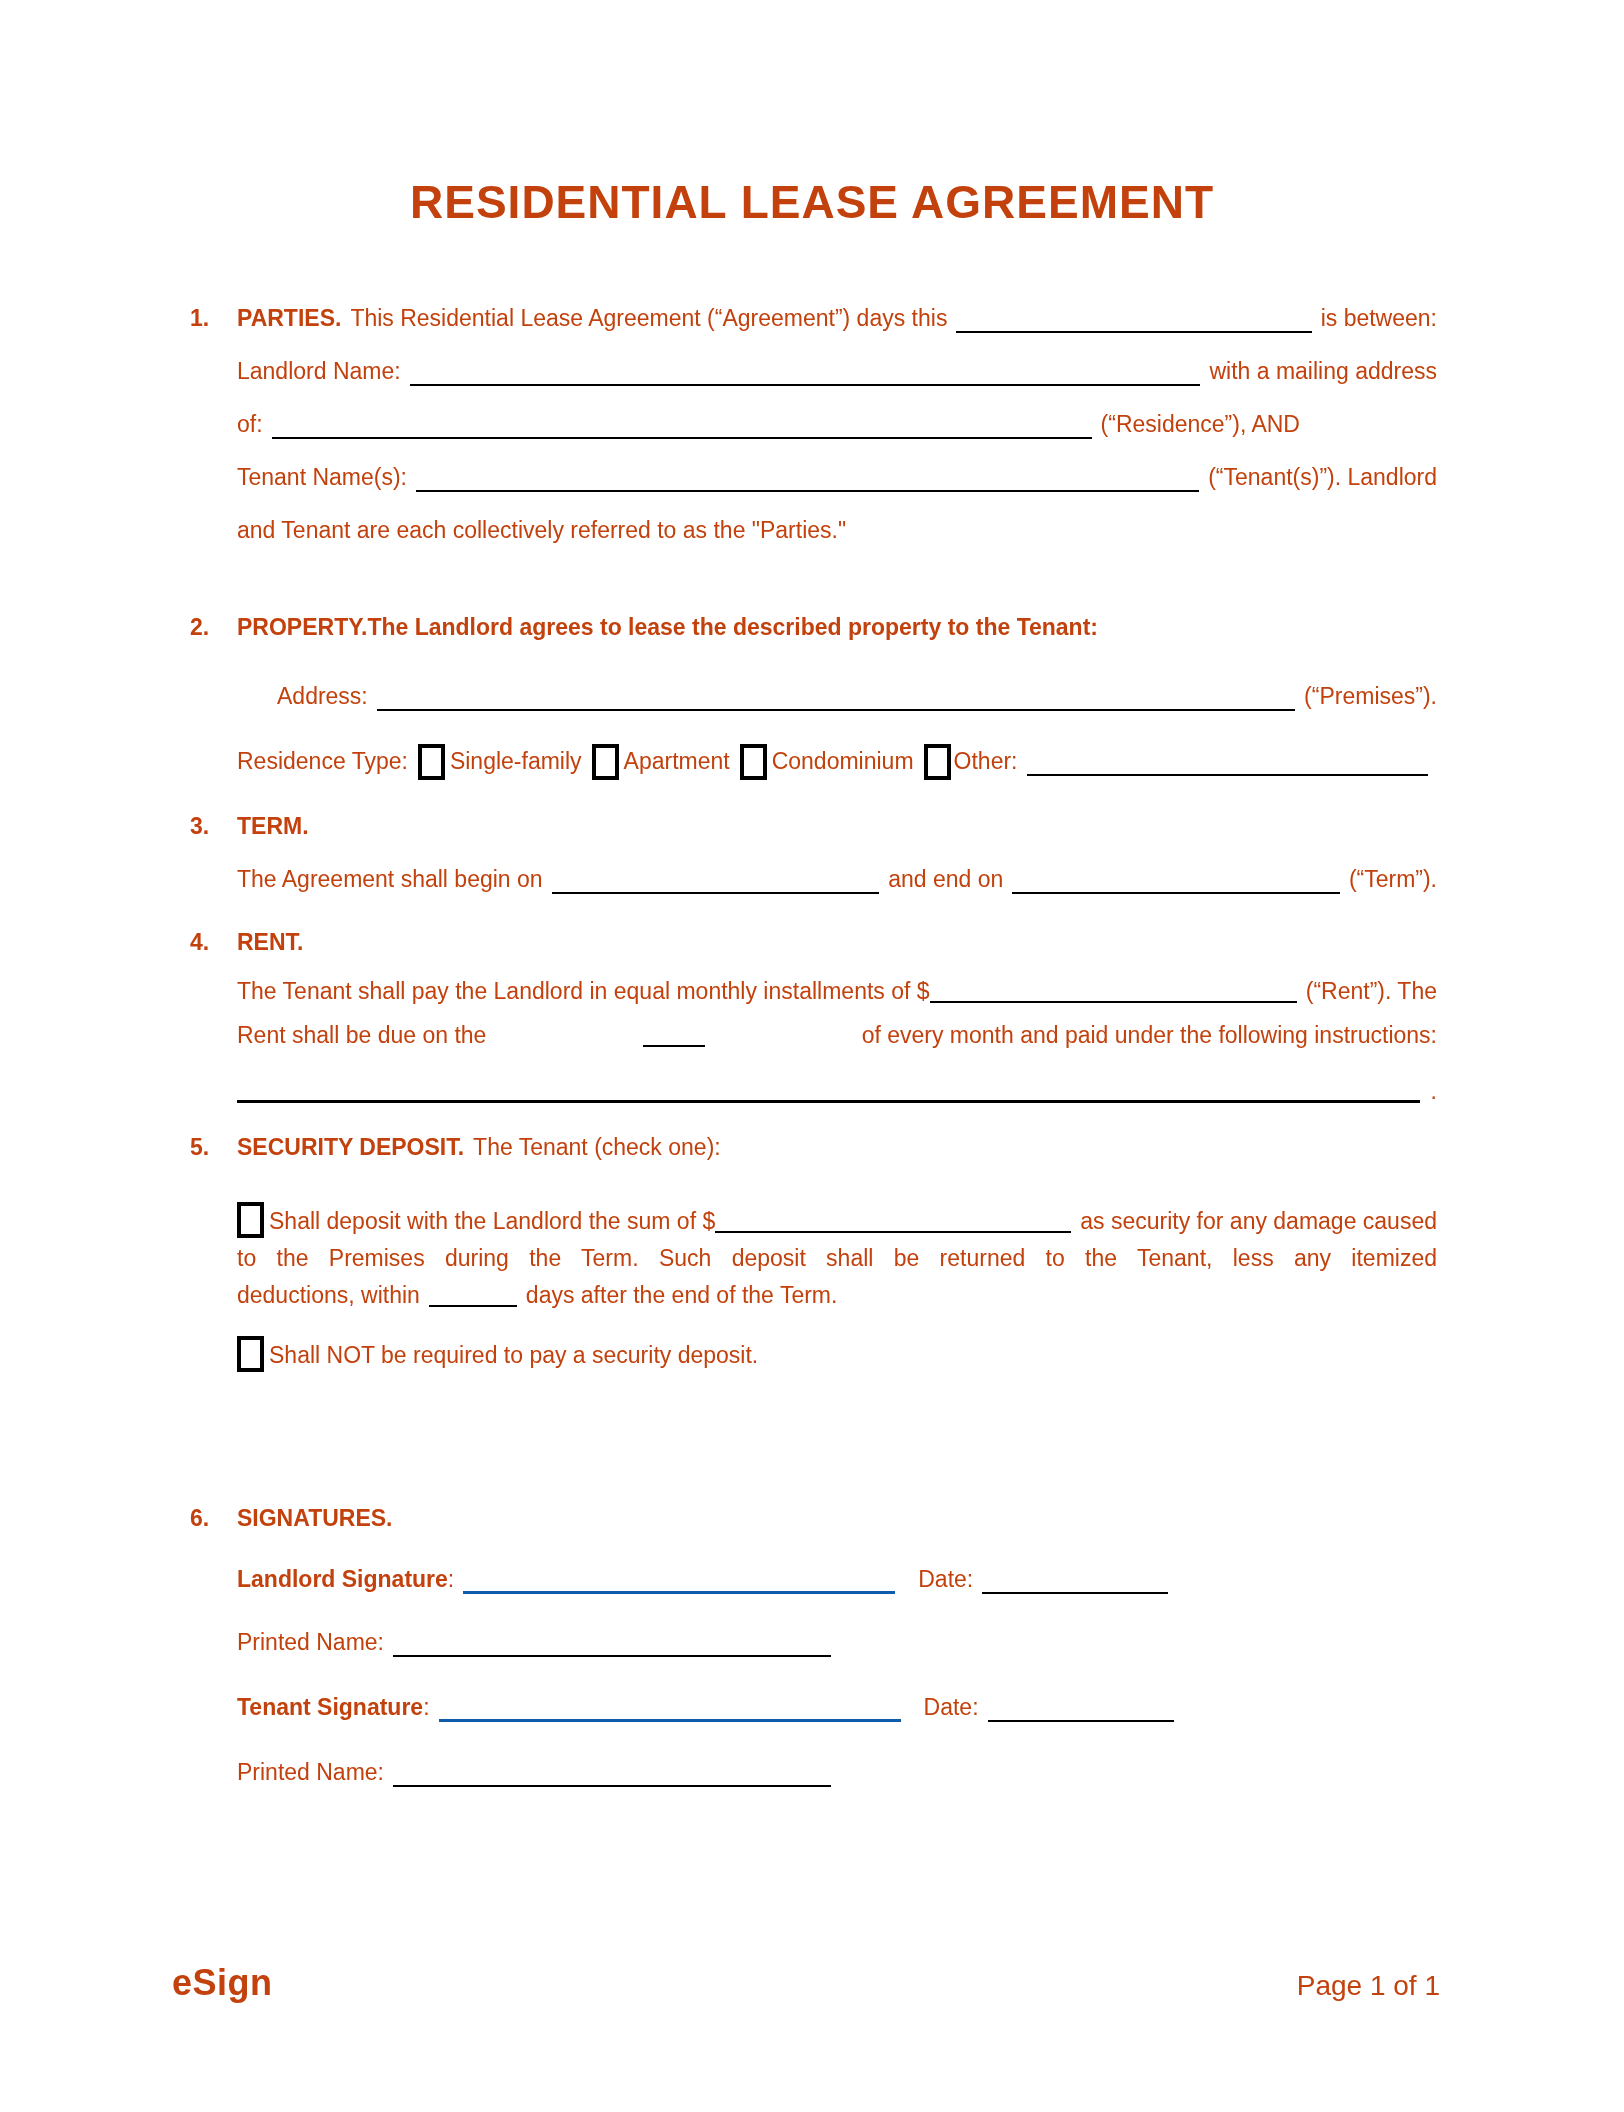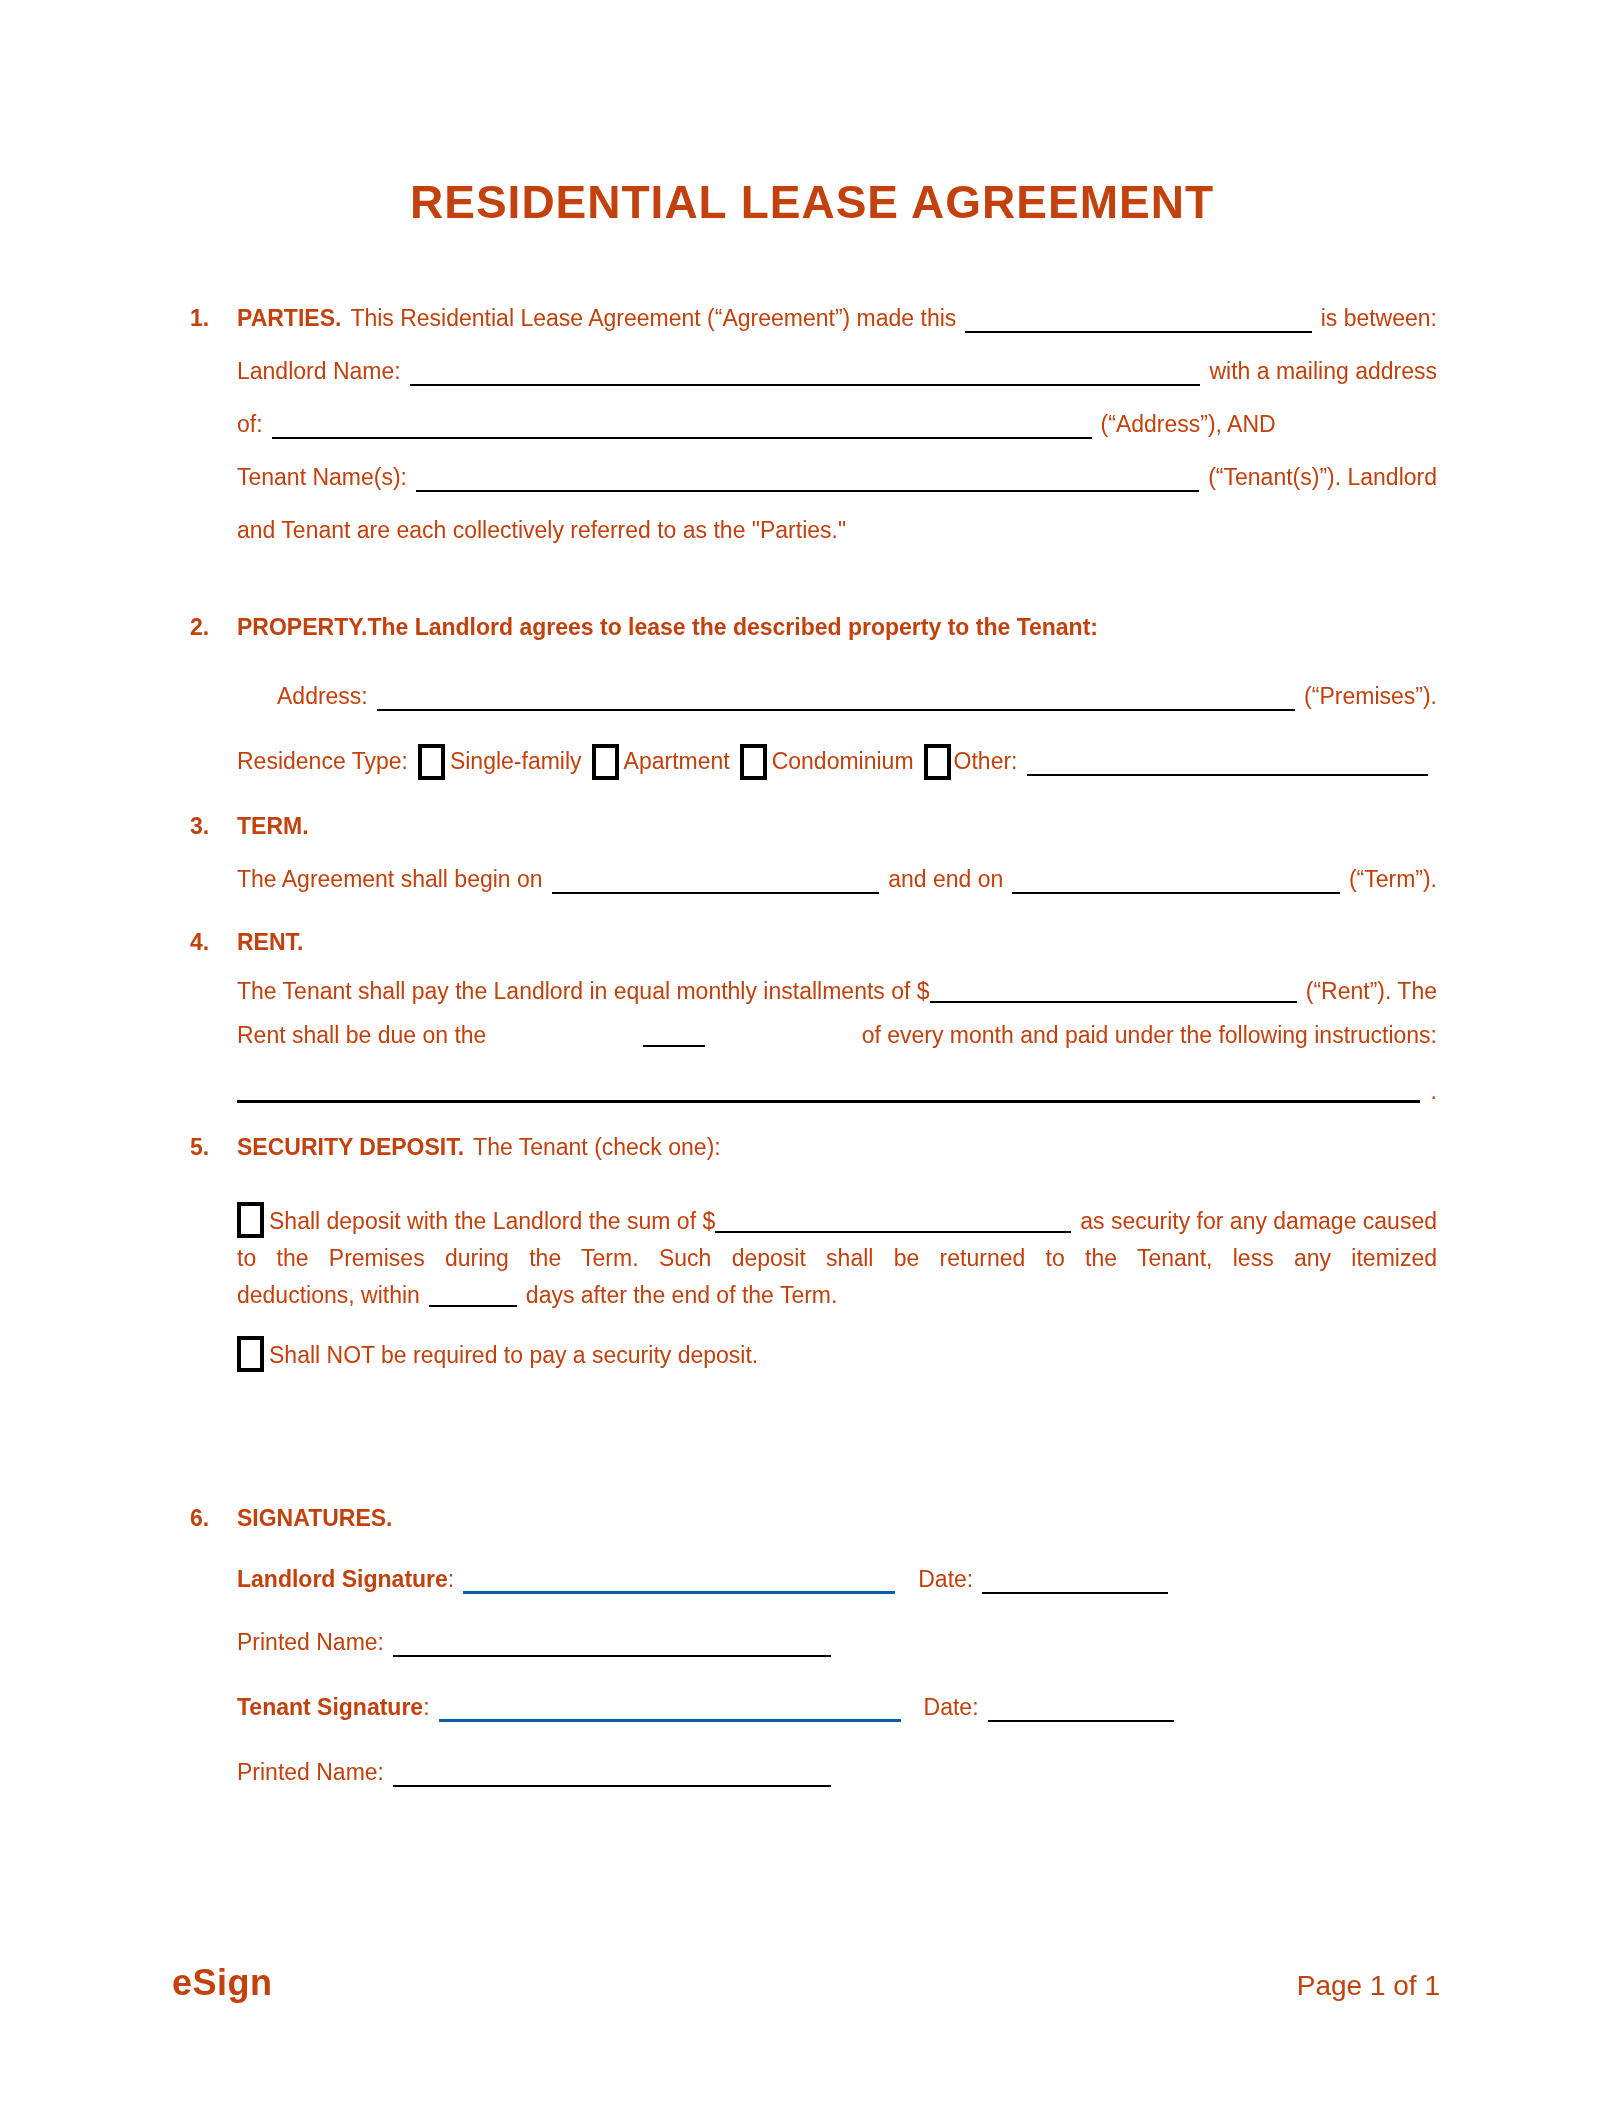--- a/index.html
+++ b/index.html
@@ -114,33 +114,33 @@
 
   <h1 class="doc-title">RESIDENTIAL LEASE AGREEMENT</h1>
 
   <div class="content">
 
     <div class="section s1">
       <div class="sec-num">1.</div>
       <div class="sec-body">
         <div class="line">
           <span class="bold">PARTIES.</span>
-          <span style="margin-left:9px">This Residential Lease Agreement (“Agreement”) made this</span>
+          <span style="margin-left:9px">This Residential Lease Agreement (“Agreement”) days this</span>
           <span class="blank grow" style="min-width:170px"></span>
           <span>is between:</span>
         </div>
         <div class="line">
           <span>Landlord Name:</span>
           <span class="blank grow" style="min-width:400px"></span>
           <span>with a mailing address</span>
         </div>
         <div class="line">
           <span>of:</span>
           <span class="blank" style="width:820px"></span>
-          <span>(“Address”), AND</span>
+          <span>(“Residence”), AND</span>
         </div>
         <div class="line">
           <span>Tenant Name(s):</span>
           <span class="blank grow" style="min-width:400px"></span>
           <span>(“Tenant(s)”). Landlord</span>
         </div>
         <div class="line">
           <span>and Tenant are each collectively referred to as the "Parties."</span>
         </div>
       </div>

